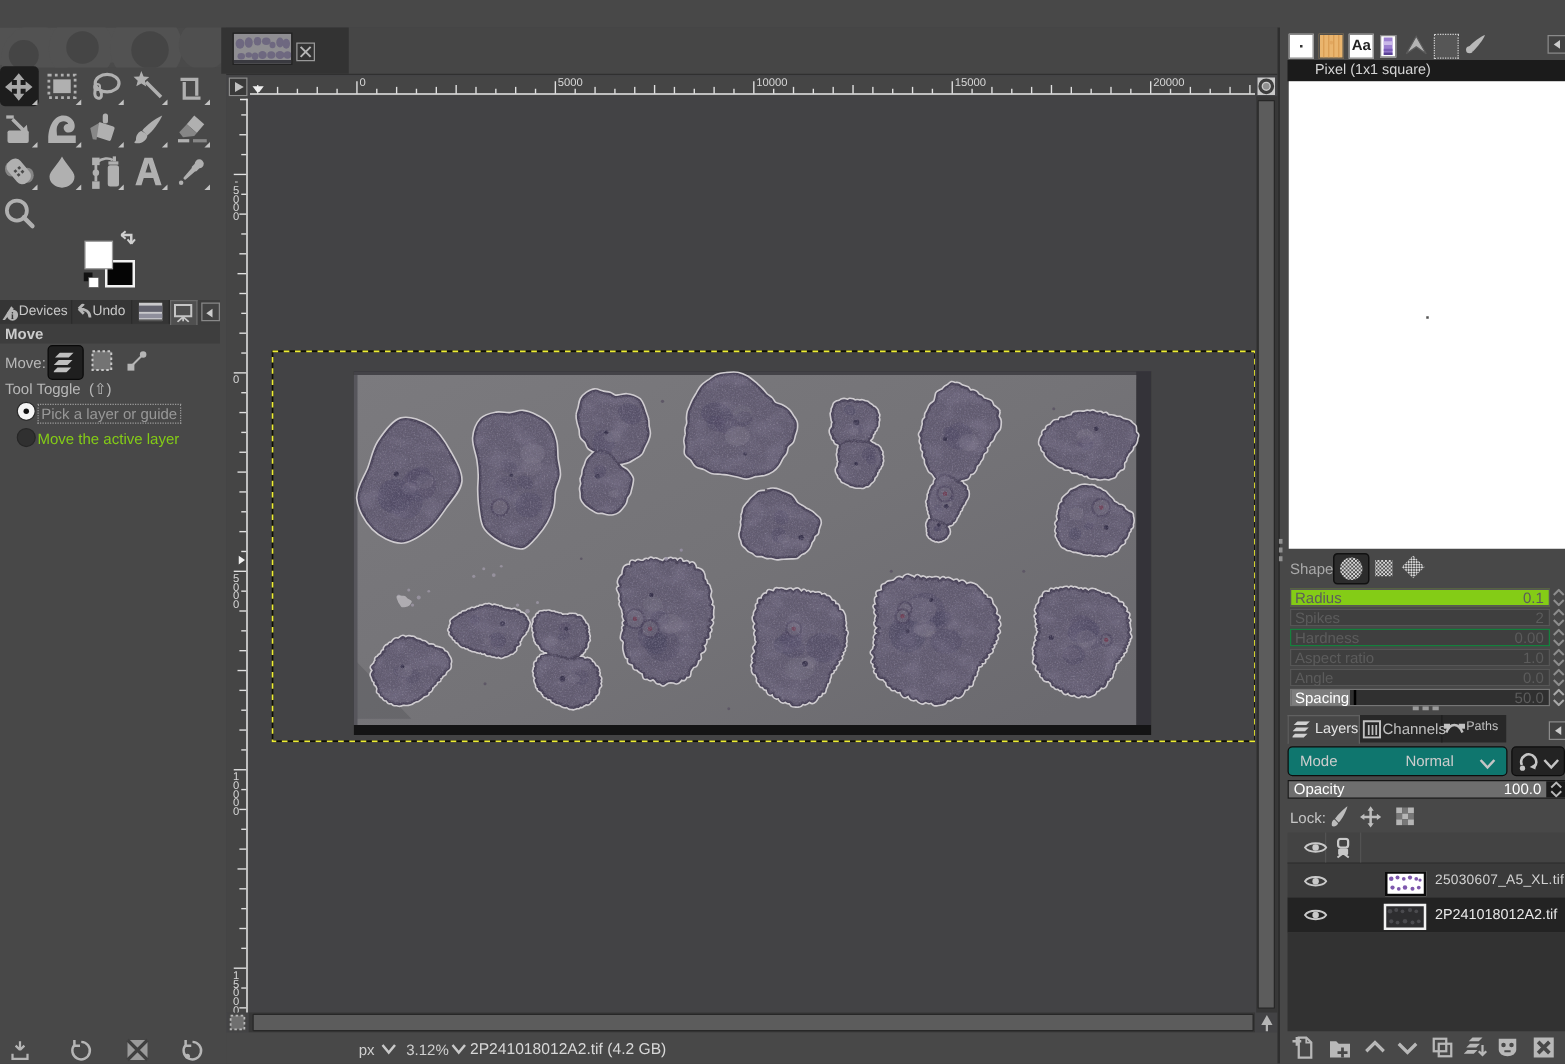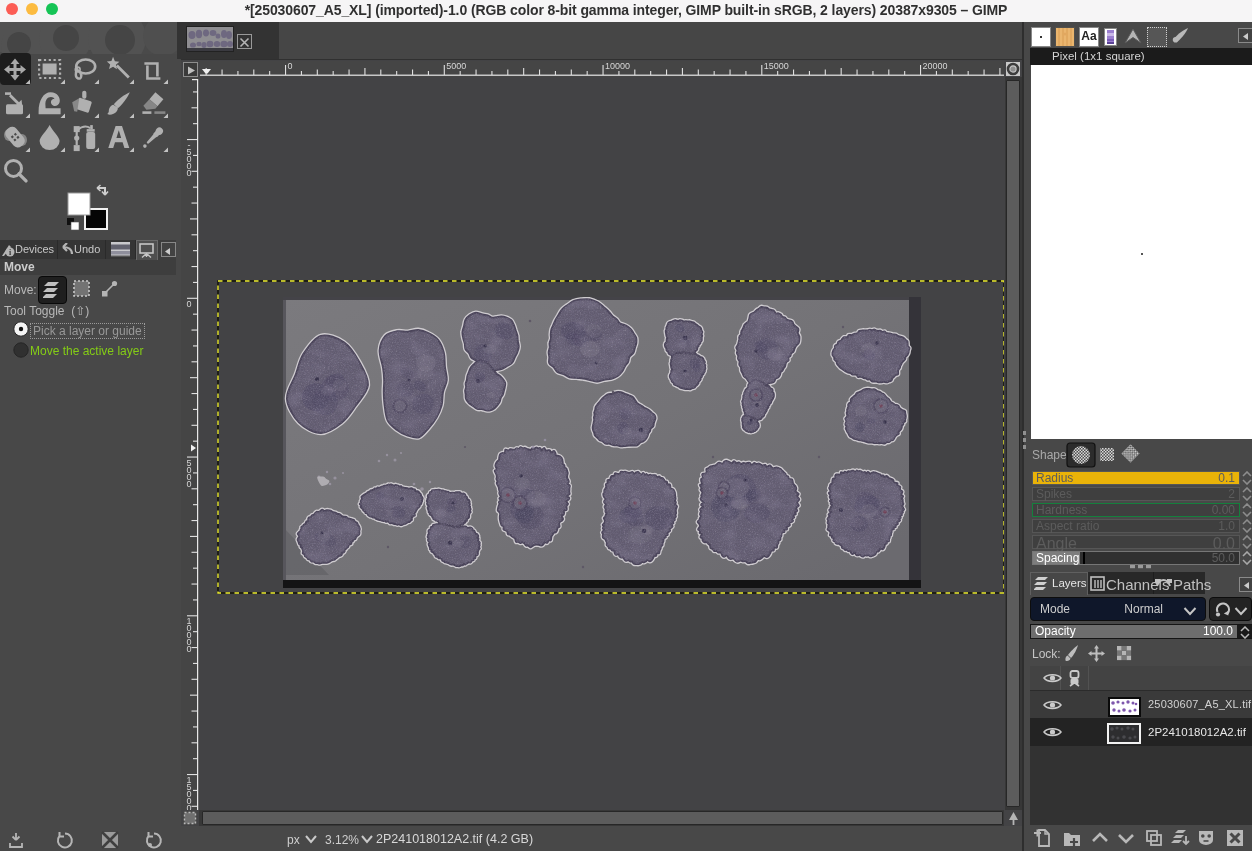--- a/index.html
+++ b/index.html
@@ -1,27 +1,19 @@
 <!DOCTYPE html>
 <html><head><meta charset="utf-8">
 <style>
 html,body{margin:0;padding:0}
 body{width:1252px;height:851px;overflow:hidden;font-family:"Liberation Sans",sans-serif;background:#484848}
 .abs{position:absolute}
 #app{position:relative;width:1252px;height:851px;background:#484848;overflow:hidden}
 </style></head><body>
 <div id="app">
-<div class="abs" style="left:0;top:0;width:1252px;height:22px;background:#f6f5f6;border-bottom:1px solid #161616">
-<svg class="abs" style="left:5px;top:2px" width="60" height="15">
-        <circle cx="7" cy="7" r="6" fill="#fc5d55"></circle>
-        <circle cx="27" cy="7" r="6" fill="#fcbb40"></circle>
-        <circle cx="47" cy="7" r="6" fill="#16c456"></circle>
-      </svg>
-<div style="text-align:center;font-size:14px;font-weight:bold;color:#303030;line-height:21px;letter-spacing:-0.1px">*[25030607_A5_XL] (imported)-1.0 (RGB color 8-bit gamma integer, GIMP built-in sRGB, 2 layers) 20387x9305 – GIMP</div>
-</div>
 <div class="abs" style="left:0;top:22px;width:181px;height:829px;background:#484848">
 <svg class="abs" style="left:0;top:0" width="181" height="32">
 <rect width="181" height="32" fill="#4a4a4a"></rect>
 <path d="M0,0 h140 C128,14 112,24 92,28 L0,30 Z" fill="#525252"></path>
 <circle cx="28" cy="25" r="27" fill="#525252"></circle>
         <circle cx="19" cy="22" r="12" fill="#454545"></circle>
 <circle cx="65" cy="17" r="26" fill="#525252"></circle>
         <circle cx="66" cy="16" r="13" fill="#454545"></circle>
 <circle cx="117" cy="16" r="29" fill="#525252"></circle>
         <circle cx="120" cy="18" r="15" fill="#454545"></circle>
@@ -686,21 +678,21 @@
             <rect width="1.5" height="1.5" fill="#d9d9d9"></rect>
             <rect x="1.5" y="1.5" width="1.5" height="1.5" fill="#d9d9d9"></rect>
           </pattern>
         </defs>
 <text x="8" y="17" font-size="12" fill="#a9a9a9" font-family="Liberation Sans,sans-serif">Shape:</text>
 <rect x="43" y="1" width="28" height="24" rx="3" fill="#2c2c2c" stroke="#111" stroke-width="1.2"></rect>
 <circle cx="57" cy="13" r="9" fill="url(#chk)"></circle>
 <rect x="76" y="6" width="14" height="13" fill="url(#chk)"></rect>
 <rect x="100" y="5" width="13" height="13" fill="url(#chk)" transform="rotate(45 106.5 11.5)"></rect>
 </svg>
-<div class="abs" style="left:8px;top:449px;width:206px;height:12px;background:#eab308;border:1px solid #565656;color:#5c5c5c;font-size:12px">
+<div class="abs" style="left:8px;top:449px;width:206px;height:12px;background:#84cc16;border:1px solid #565656;color:#5c5c5c;font-size:12px">
 <span style="position:absolute;left:3px;top:-1px">Radius</span>
         <span style="position:absolute;right:4px;top:-1px">0.1</span>
       </div>
 <svg class="abs" style="left:217px;top:449px" width="12" height="14">
         <path d="M2,5 l4,-4 4,4 M2,9 l4,4 4,-4" fill="none" stroke="#8d8d8d" stroke-width="1.6"></path>
       </svg>
       <div class="abs" style="left:8px;top:465px;width:206px;height:12px;background:#3f3f3f;border:1px solid #565656;color:#5c5c5c;font-size:12px">
 <span style="position:absolute;left:3px;top:-1px">Spikes</span>
         <span style="position:absolute;right:4px;top:-1px">2</span>
       </div>
@@ -714,21 +706,21 @@
 <svg class="abs" style="left:217px;top:481px" width="12" height="14">
         <path d="M2,5 l4,-4 4,4 M2,9 l4,4 4,-4" fill="none" stroke="#8d8d8d" stroke-width="1.6"></path>
       </svg>
       <div class="abs" style="left:8px;top:497px;width:206px;height:12px;background:#3f3f3f;border:1px solid #565656;color:#5c5c5c;font-size:12px">
 <span style="position:absolute;left:3px;top:-1px">Aspect ratio</span>
         <span style="position:absolute;right:4px;top:-1px">1.0</span>
       </div>
 <svg class="abs" style="left:217px;top:497px" width="12" height="14">
         <path d="M2,5 l4,-4 4,4 M2,9 l4,4 4,-4" fill="none" stroke="#8d8d8d" stroke-width="1.6"></path>
       </svg>
-      <div class="abs" style="left:8px;top:513px;width:206px;height:12px;background:#3f3f3f;border:1px solid #565656;color:#5c5c5c;font-size:16px">
+      <div class="abs" style="left:8px;top:513px;width:206px;height:12px;background:#3f3f3f;border:1px solid #565656;color:#5c5c5c;font-size:12px">
 <span style="position:absolute;left:3px;top:-1px">Angle</span>
         <span style="position:absolute;right:4px;top:-1px">0.0</span>
       </div>
 <svg class="abs" style="left:217px;top:513px" width="12" height="14">
         <path d="M2,5 l4,-4 4,4 M2,9 l4,4 4,-4" fill="none" stroke="#8d8d8d" stroke-width="1.6"></path>
       </svg>
       <div class="abs" style="left:8px;top:529px;width:206px;height:12px;background:#303030;border:1px solid #767676;color:#5c5c5c;font-size:12px">
 <div class="abs" style="left:0;top:0;width:47px;height:12px;background:#7d7d7d"></div>
 <span style="position:absolute;left:3px;top:-1px;color:#fff">Spacing</span>
 <div class="abs" style="left:50px;top:0px;width:1.5px;height:12px;background:#000"></div>
@@ -753,35 +745,35 @@
               <path d="M2,10 h10 l-3,3 h-10 Z"></path>
             </g>
           </svg>
 <span style="position:absolute;left:21px;top:4px;font-size:11.5px;color:#e5e5e5">Layers</span>
         </div>
 <div class="abs" style="left:57px;top:0;width:66px;height:22px;border-right:1px solid #1d1d1d">
 <svg class="abs" style="left:3px;top:4px" width="15" height="15">
             <rect x="1" y="1" width="13" height="13" fill="none" stroke="#c0c0c0" stroke-width="1.6"></rect>
             <path d="M5,4 v8 M8,4 v8 M11,4 v8" stroke="#c0c0c0" stroke-width="1.4"></path>
           </svg>
-<span style="position:absolute;left:19px;top:4px;font-size:15px;color:#c0c0c0">Channels</span>
+<span style="position:absolute;left:19px;top:4px;font-size:12px;color:#c0c0c0">Channels</span>
         </div>
 <div class="abs" style="left:124px;top:0;width:51px;height:22px">
 <svg class="abs" style="left:1px;top:4px" width="17" height="14">
             <path d="M2,10 C5,2 12,2 15,10" fill="none" stroke="#c0c0c0" stroke-width="2"></path>
             <rect x="0" y="3" width="5" height="4" fill="#c0c0c0"></rect>
             <rect x="12" y="3" width="5" height="4" fill="#c0c0c0"></rect>
           </svg>
-<span style="position:absolute;left:19px;top:4px;font-size:15px;color:#c0c0c0">Paths</span>
+<span style="position:absolute;left:19px;top:4px;font-size:10px;color:#c0c0c0">Paths</span>
         </div>
 </div>
 <div class="abs" style="left:215px;top:555px;width:13px;height:13px;background:#424242;border:1px solid #8a8a8a"><svg width="13" height="13">
           <path d="M9,3 v7 l-5,-3.5 Z" fill="#ccc"></path>
         </svg></div>
-<div class="abs" style="left:6px;top:575px;width:176px;height:24px;background:#0f172a;border:1px solid #0d0d0d;border-radius:4px;box-sizing:border-box">
+<div class="abs" style="left:6px;top:575px;width:176px;height:24px;background:#0f766e;border:1px solid #0d0d0d;border-radius:4px;box-sizing:border-box">
 <span style="position:absolute;left:9px;top:4px;font-size:12px;color:#cdcdcd">Mode</span>
 <span style="position:absolute;right:42px;top:4px;font-size:12px;color:#cdcdcd">Normal</span>
 <svg class="abs" style="left:152px;top:9px" width="14" height="9">
           <path d="M1.5,1 l5.5,6 5.5,-6" fill="none" stroke="#c5c5c5" stroke-width="2"></path>
         </svg>
 </div>
 <div class="abs" style="left:185px;top:575px;width:43px;height:24px;background:#232323;border:1px solid #0d0d0d;border-radius:4px;box-sizing:border-box">
 <svg class="abs" style="left:4px;top:3px" width="17" height="17">
           <path d="M3.5,11 a6,6 0 1 1 10,1.5" fill="none" stroke="#c5c5c5" stroke-width="2.2"></path>
           <path d="M14.8,9.5 l-0.5,5 -4.5,-2 Z" fill="#c5c5c5"></path>

